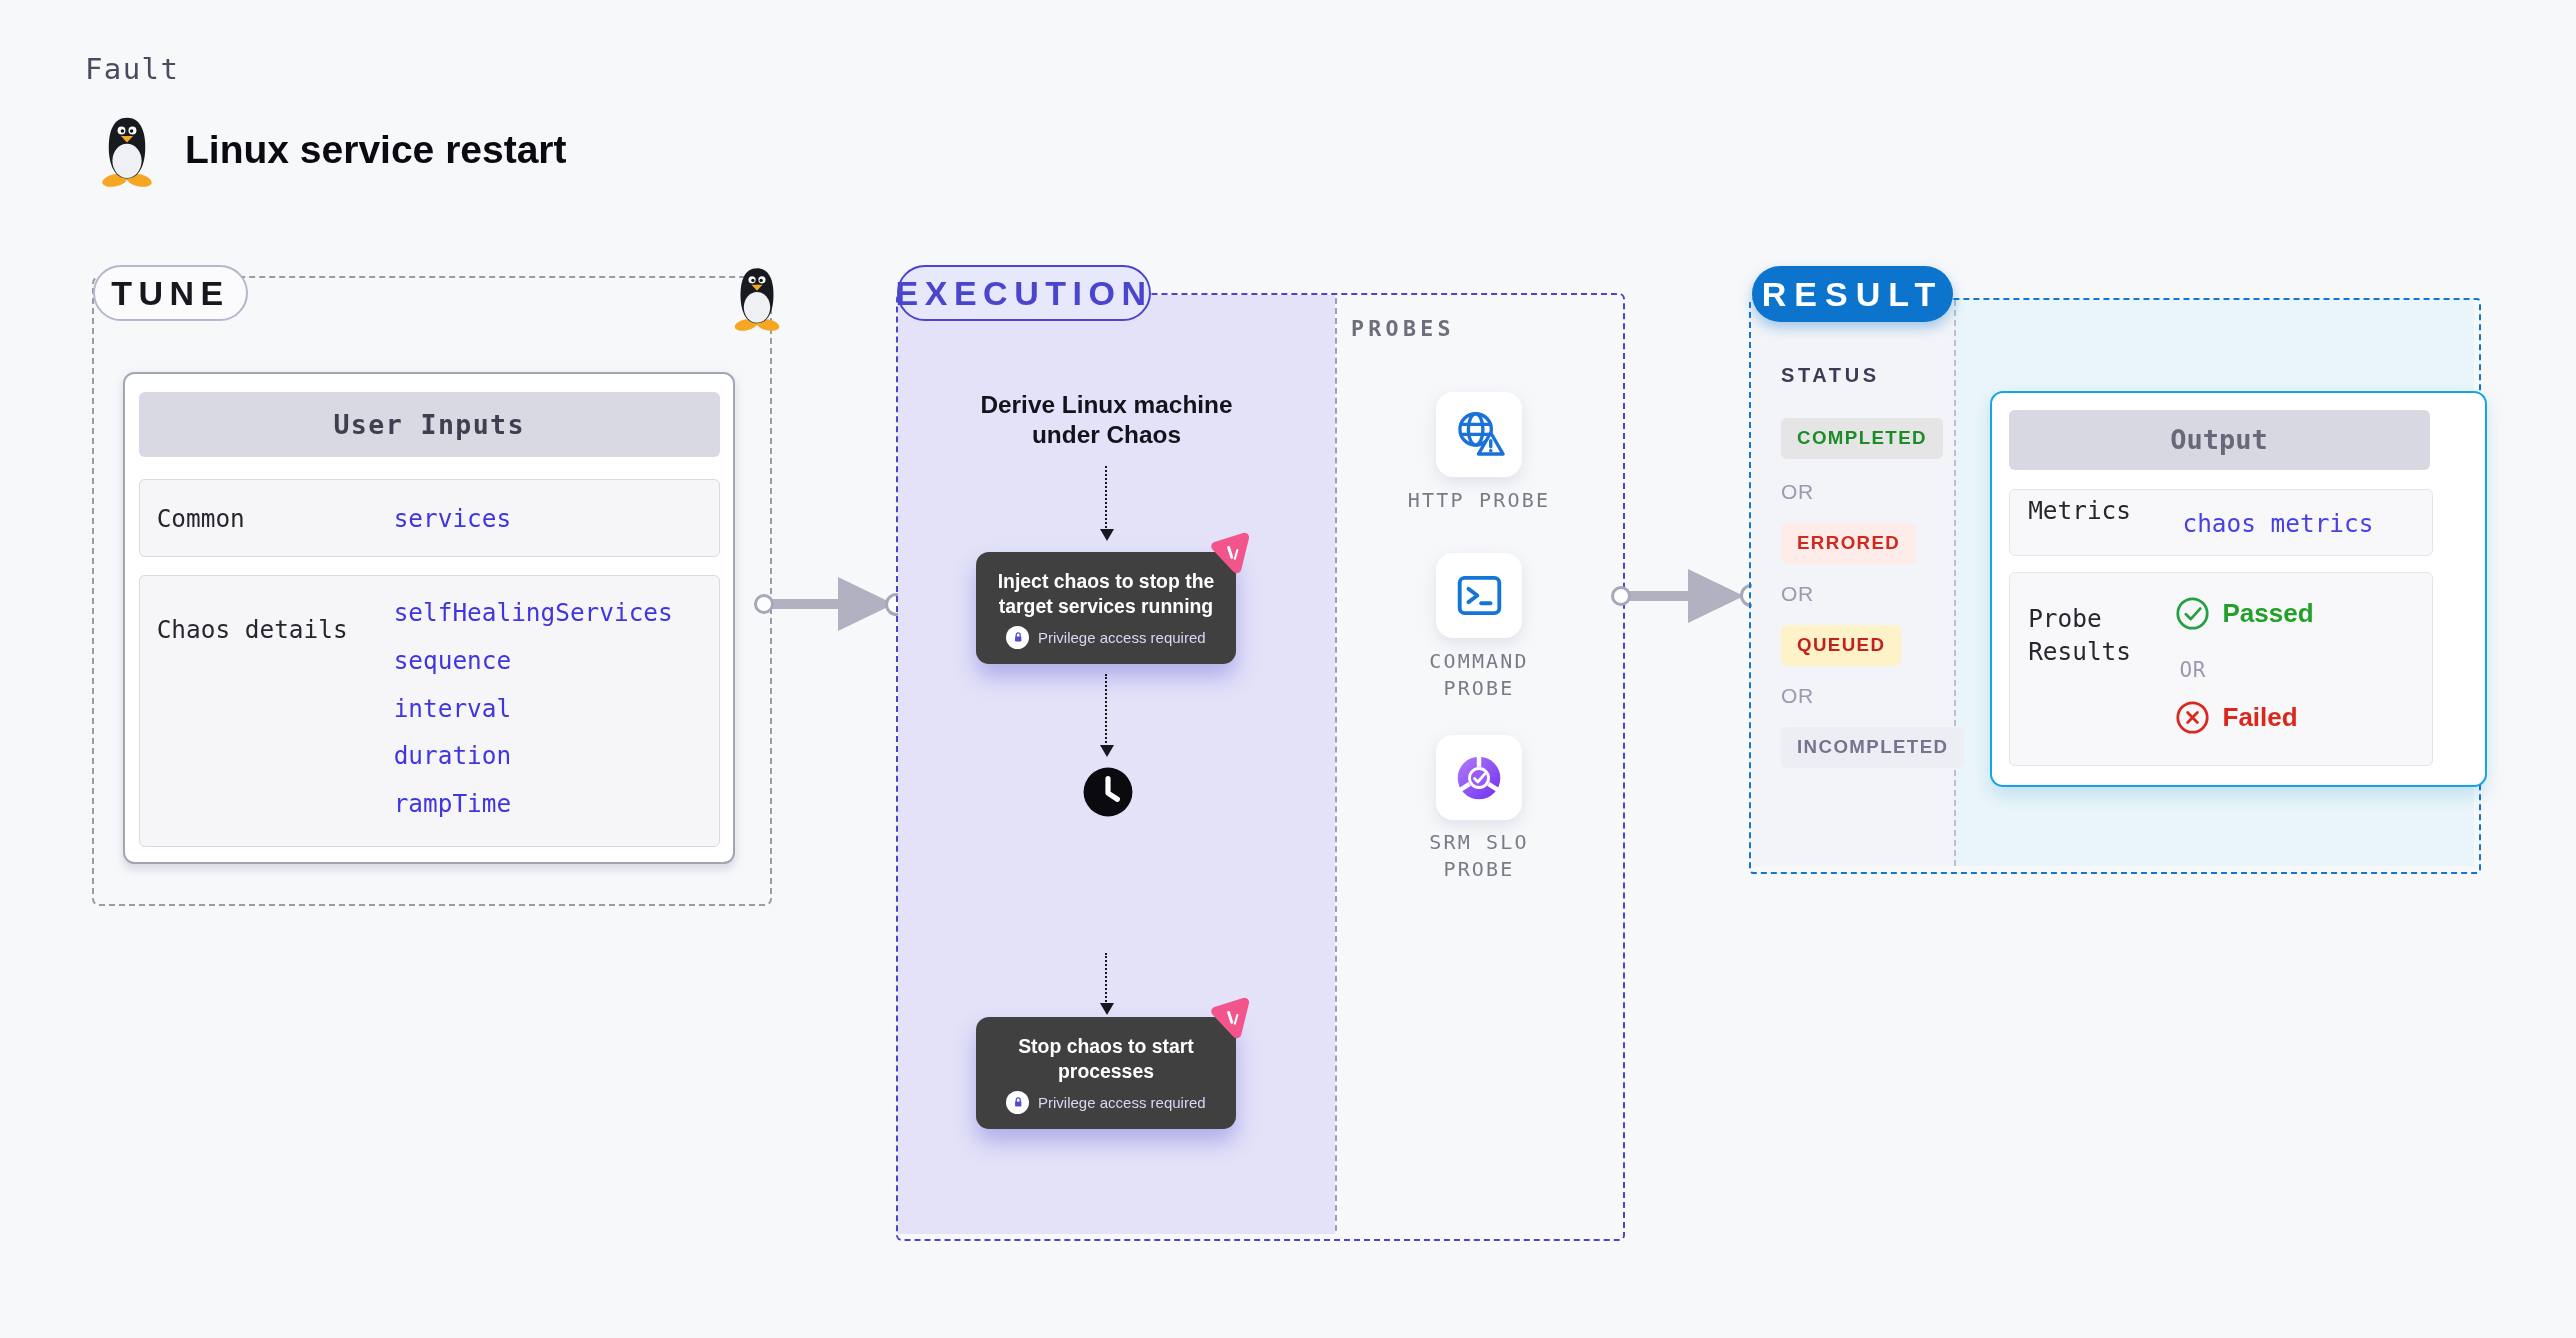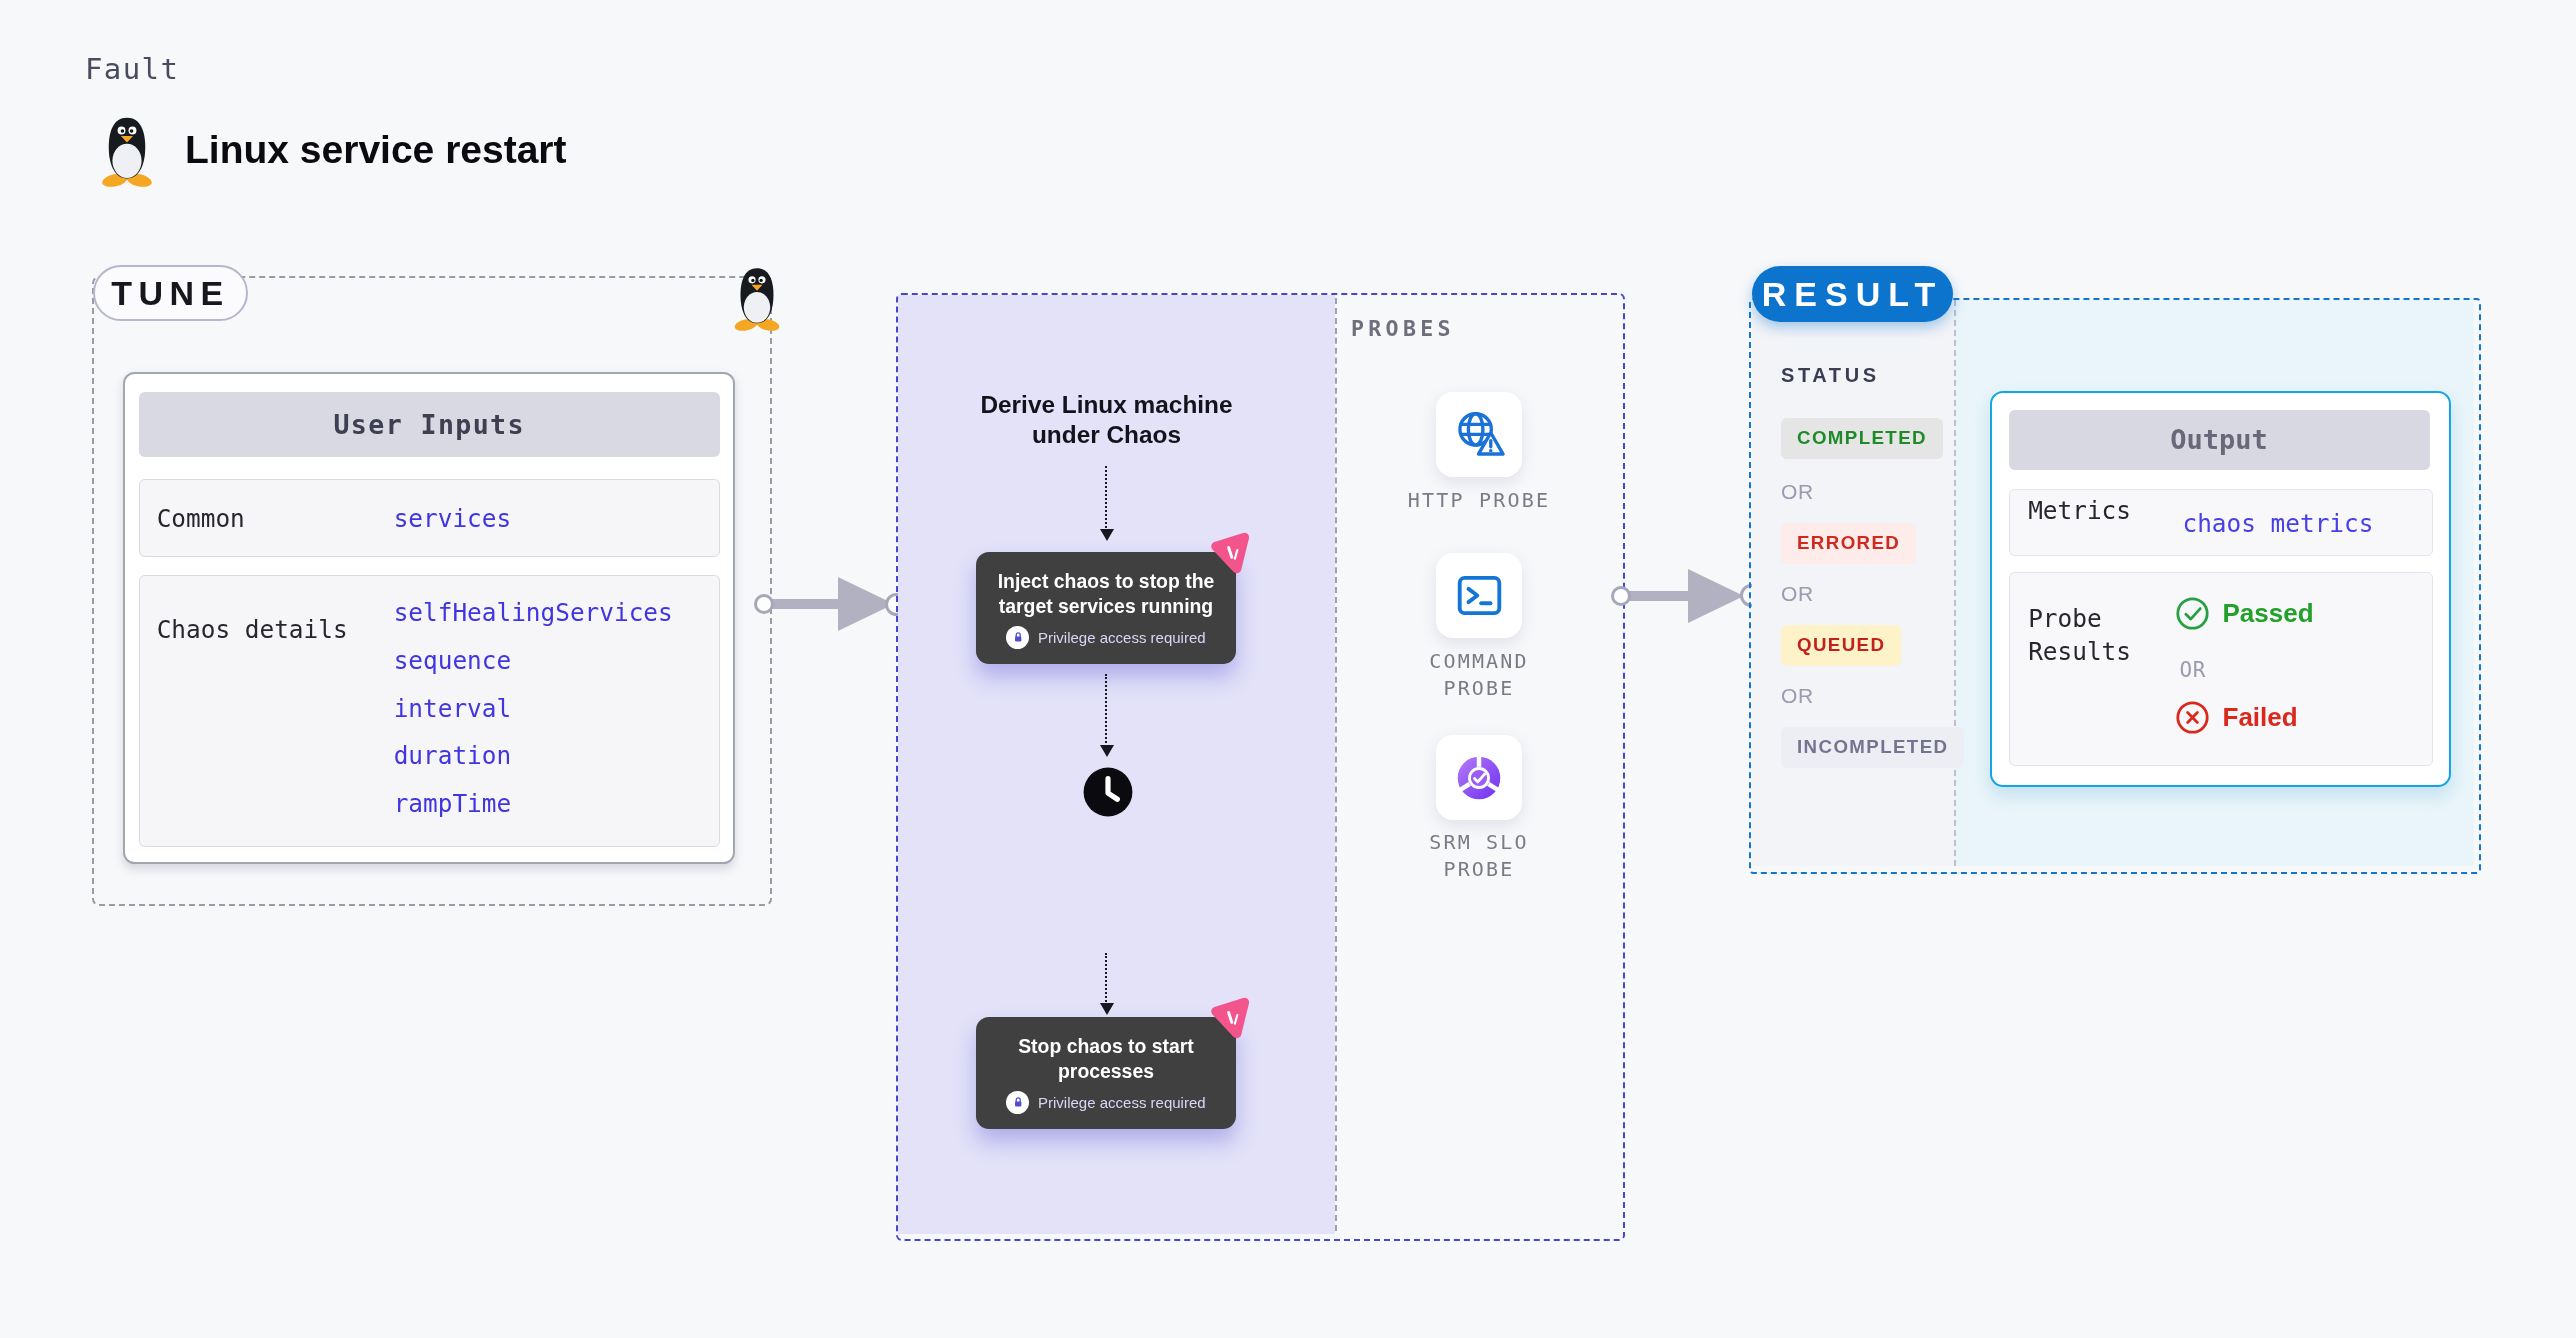--- a/index.html
+++ b/index.html
@@ -133,20 +133,21 @@
   </div>
 
   <div class="abs conn-shaft" style="left:769px;top:599px;width:81px;"></div>
   <div class="abs conn-head" style="left:838px;top:577px;"></div>
   <div class="abs conn-dot" style="left:754px;top:594px;width:20px;height:20px;"></div>
   <div class="abs conn-dot" style="left:885px;top:593px;width:23px;height:23px;"></div>
 
   <div class="abs" style="left:898px;top:295px;width:437px;height:939px;background:#e3e2f9;"></div>
   <div class="abs exec-frame" style="left:896px;top:293px;width:725px;height:944px;"></div>
   <div class="abs v-divider-gray" style="left:1335px;top:298px;height:933px;"></div>
+  <div class="abs pill pill-exec sans" style="left:897px;top:265px;width:254px;height:56px;">EXECUTION</div>
 
   <div class="abs step-text" style="left:970px;top:390px;width:273px;">Derive Linux machine under Chaos</div>
 
   <div class="abs dotted-line" style="left:1105px;top:466px;height:62px;"></div>
   <div class="abs dotted-head" style="left:1100px;top:529px;"></div>
 
   <div class="abs purple-box" style="left:976px;top:552px;width:260px;height:112px;">
     <div class="purple-title" style="padding:17px 14.4px 0 14.4px;">Inject chaos to stop the target services running</div>
     <div class="purple-note" style="margin-top:7.2px;">
       <span class="lock-circle">
@@ -257,21 +258,21 @@
   <div class="abs status-label sans" style="left:1781px;top:364px;">STATUS</div>
 
   <div class="abs status-badge" style="left: 1781px; top: 418px; background: #e5e5e5; color: rgb(29, 140, 40);">COMPLETED</div>
   <div class="abs or-text sans" style="left:1781px;top:480px;">OR</div>
   <div class="abs status-badge" style="left: 1781px; top: 523px; background: rgb(253, 236, 234); color: rgb(208, 42, 30);">ERRORED</div>
   <div class="abs or-text sans" style="left:1781px;top:582px;">OR</div>
   <div class="abs status-badge" style="left: 1781px; top: 625px; background: rgb(253, 242, 200); color: rgb(195, 32, 32);">QUEUED</div>
   <div class="abs or-text sans" style="left:1781px;top:684px;">OR</div>
   <div class="abs status-badge" style="left: 1781px; top: 727px; background: rgb(237, 237, 244); color: rgb(117, 116, 144);">INCOMPLETED</div>
 
-  <div class="abs output-card" style="left:1990px;top:391px;width:457px;height:392px;">
+  <div class="abs output-card" style="left:1990px;top:391px;width:457px;height:392px;padding-left:36px;">
     <div class="abs output-header mono" style="left:16.5px;top:16.5px;width:421px;height:60px;">Output</div>
 
     <div class="abs output-row" style="left:16.5px;top:96px;width:424px;height:67px;">
       <span class="abs ui-label mono" style="left:18.7px;top:6px;">Metrics</span>
       <span class="abs code-val mono" style="left:173px;top:19.4px;color:#4840e6;">chaos metrics</span>
     </div>
 
     <div class="abs output-row" style="left:16.5px;top:179px;width:424px;height:194px;">
       <span class="abs ui-label mono" style="left:18.7px;top:29px;width:144px;line-height:33px;">Probe Results</span>
 

